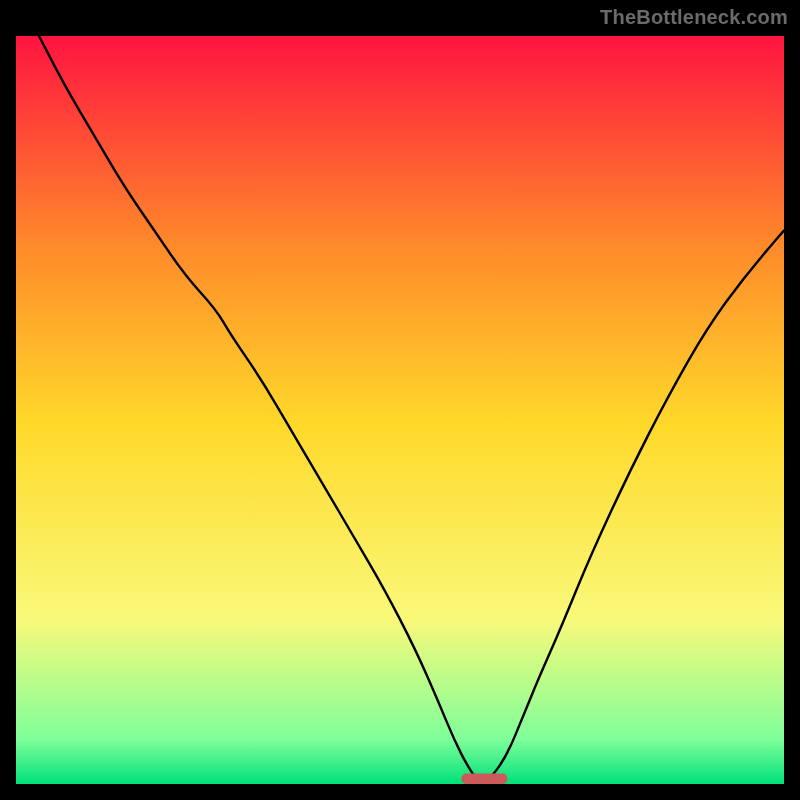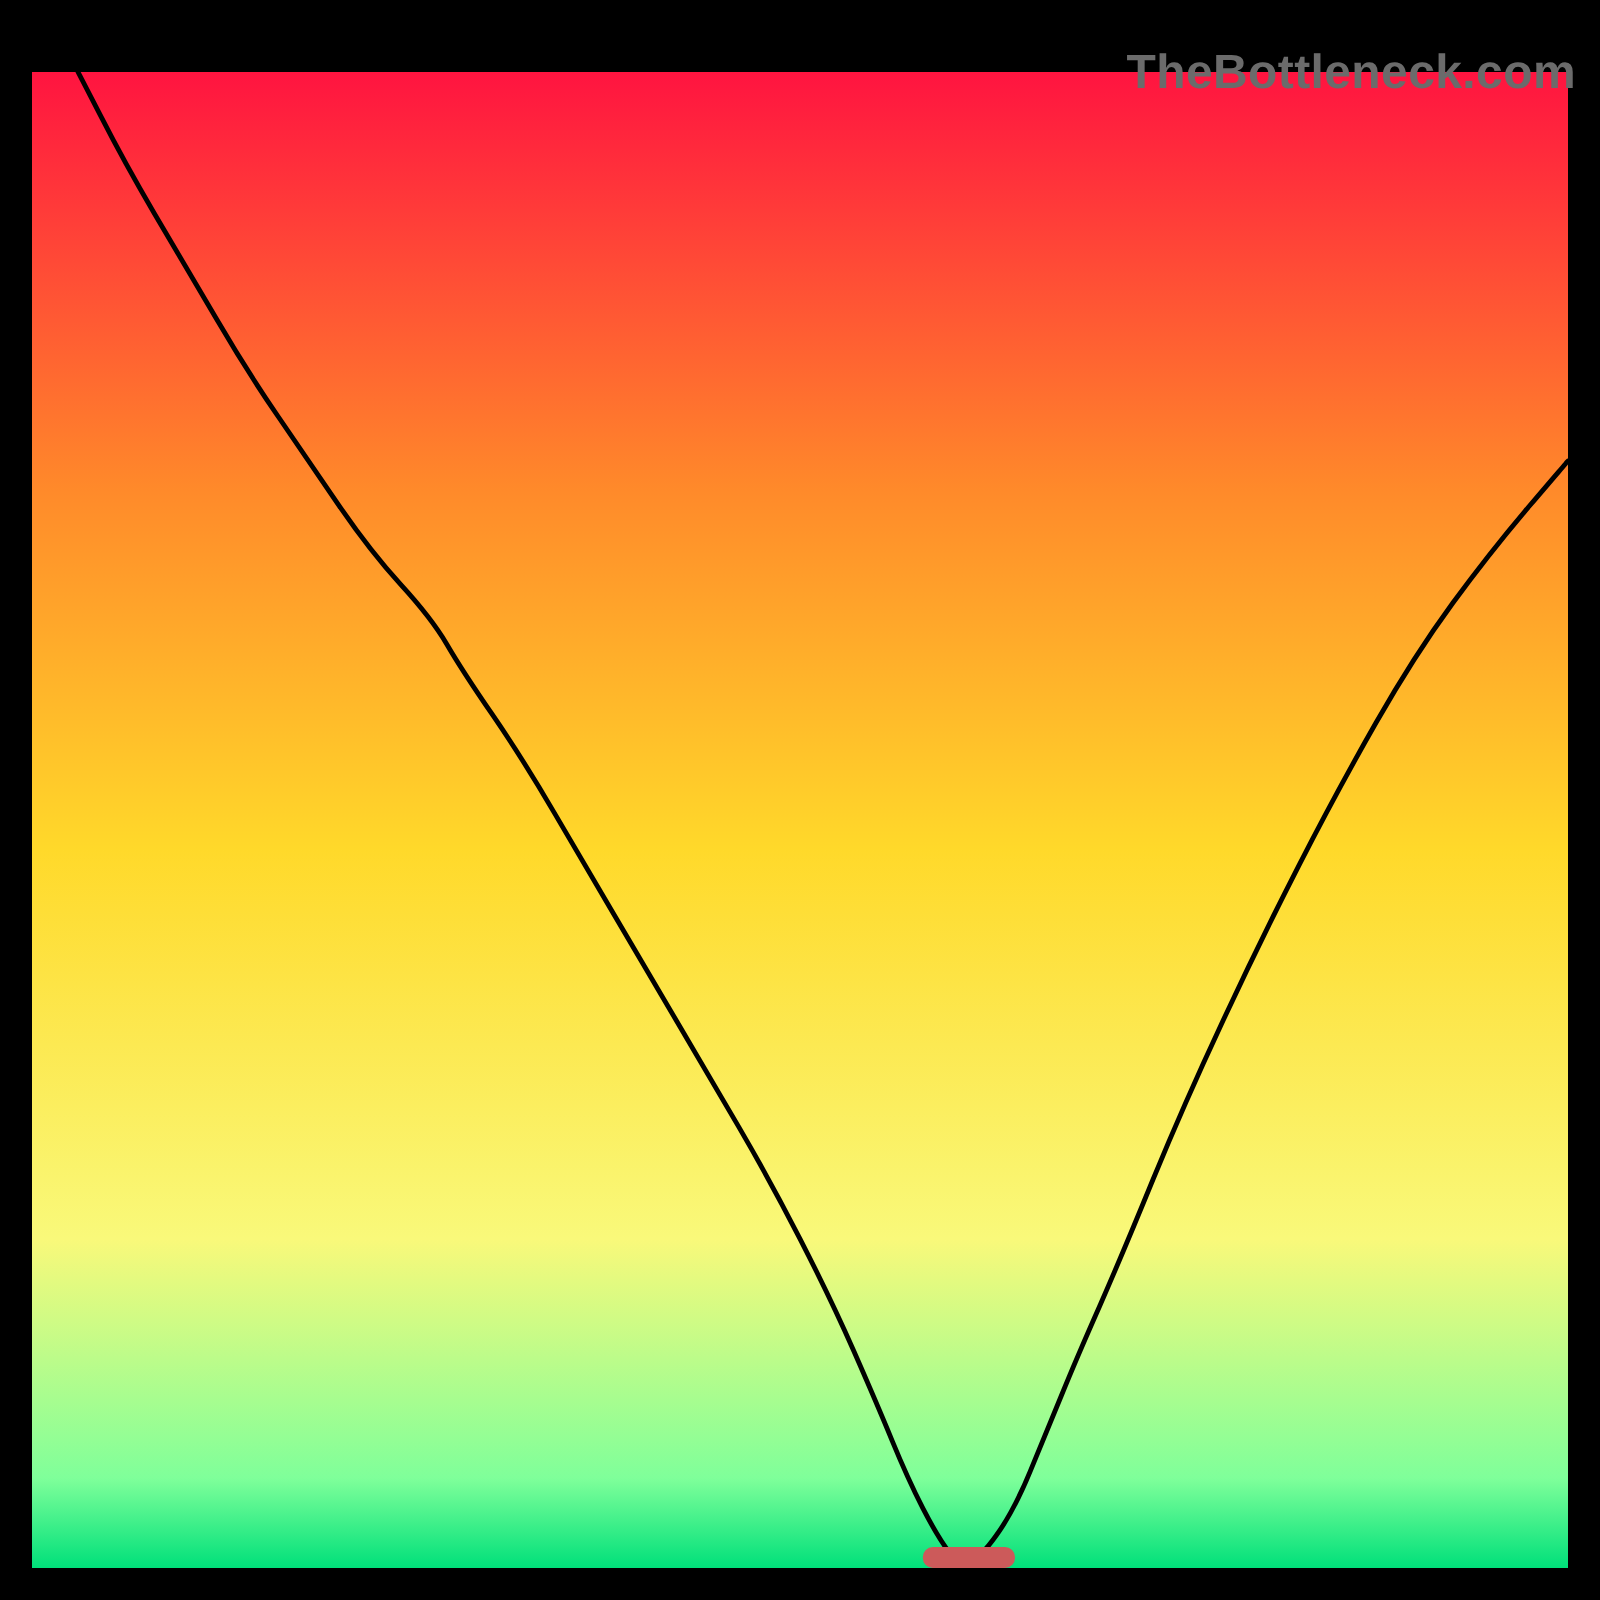--- a/index.html
+++ b/index.html
@@ -5,24 +5,24 @@
   * { margin: 0; padding: 0; box-sizing: border-box; }
   html, body { width: 800px; height: 800px; overflow: hidden; background: #000; }
   .frame {
     position: relative;
     width: 800px;
     height: 800px;
     background: #000;
   }
   .watermark {
     position: absolute;
-    top: 23px;
+    top: 6px;
     right: 12px;
     font-family: Arial, Helvetica, sans-serif;
-    font-size: 24px;
+    font-size: 20px;
     font-weight: 600;
     color: #6b6b6b;
     letter-spacing: 0.2px;
     z-index: 5;
   }
   .plot {
     position: absolute;
     top: 36px;
     left: 16px;
     width: 768px;

